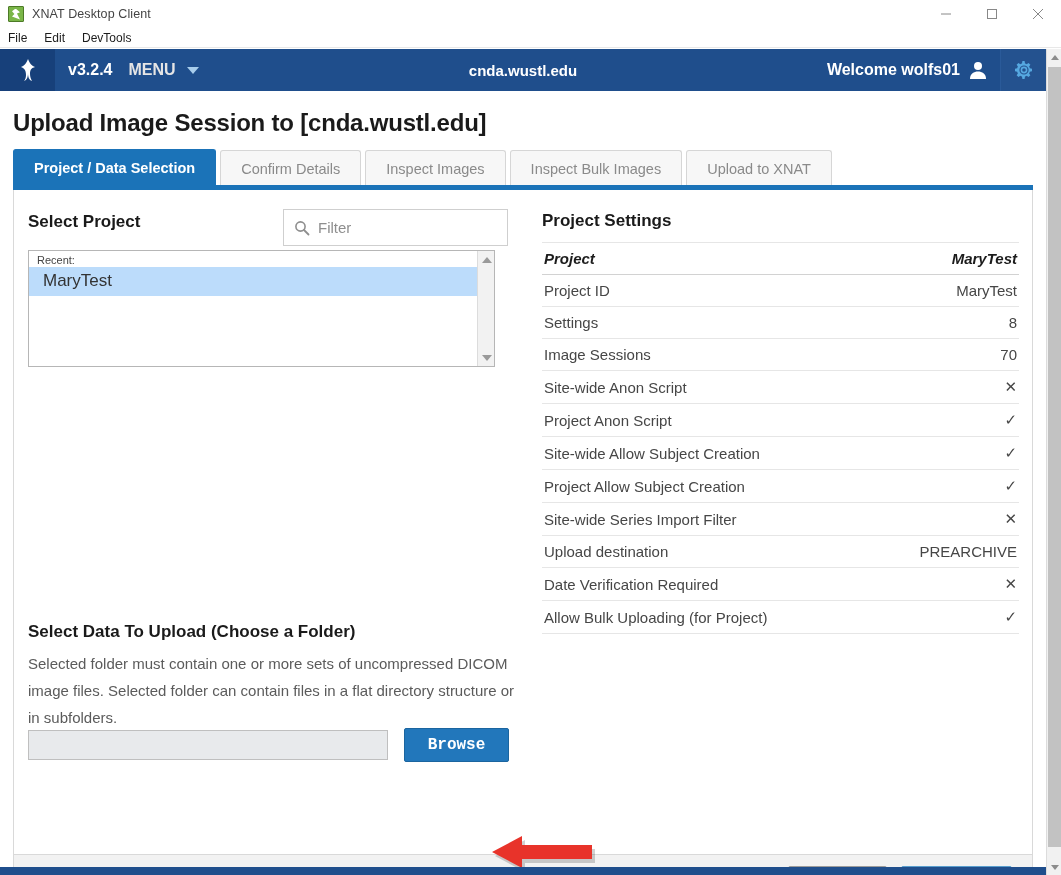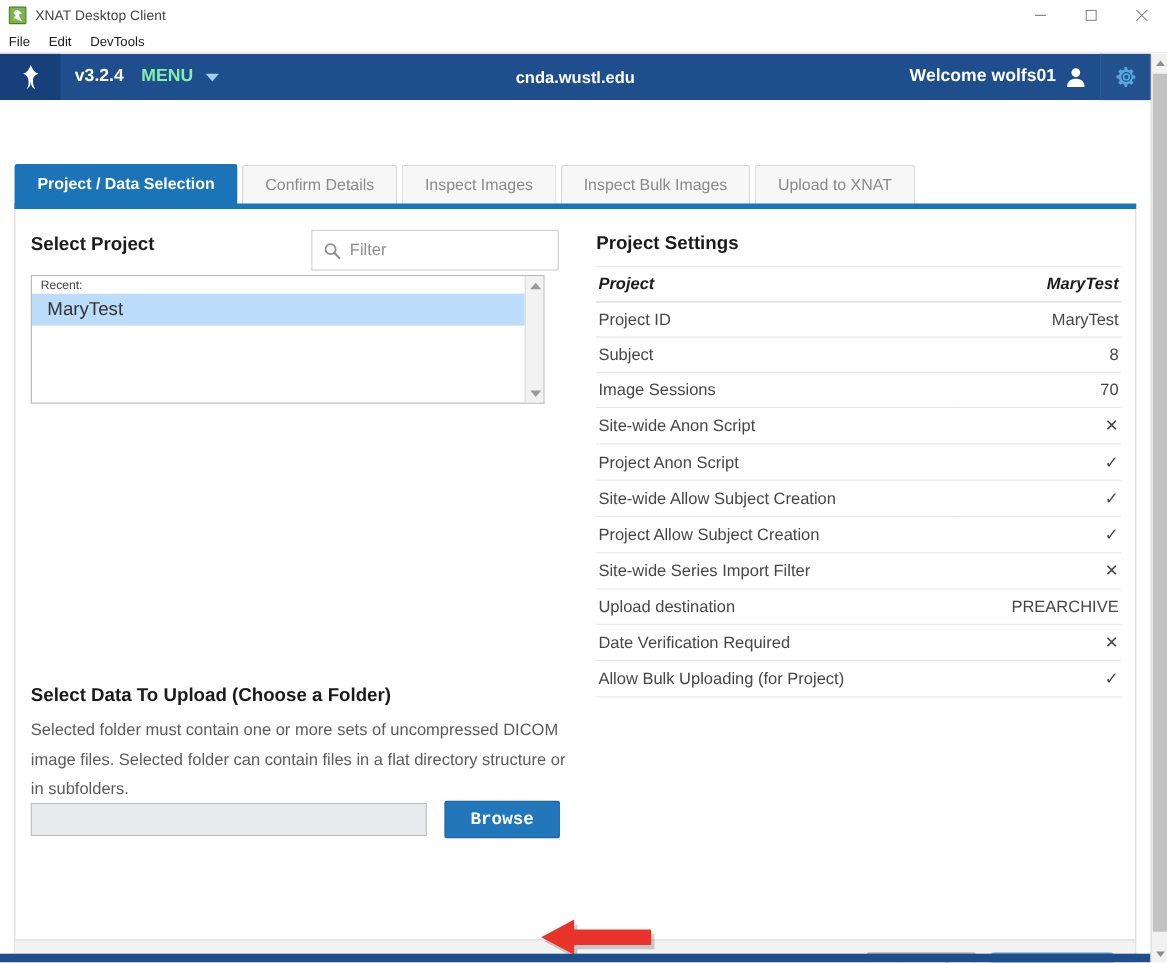--- a/index.html
+++ b/index.html
@@ -44,21 +44,21 @@
   .navbar {
     position:absolute; top:49px; left:0; width:1046px; height:42px;
     background:#1f4e8c; display:flex; align-items:center; color:#fff;
   }
   .nav-logo-box{
     width:55px; height:42px; background:#17407a; display:flex; align-items:center; justify-content:center; flex:none;
   }
   .nav-logo-box svg{ display:block; }
   .nav-version{ font-size:16px; font-weight:bold; margin-left:13px; color:#ffffff; }
   .nav-menu{
-    margin-left:16px; font-size:16px; font-weight:bold; color:#86efac; display:flex; align-items:center; gap:11px;
+    margin-left:16px; font-size:16px; font-weight:bold; color:#e5e5e5; display:flex; align-items:center; gap:11px;
   }
   .nav-menu .caret{
     width:0;height:0;border-left:6px solid transparent;border-right:6px solid transparent;border-top:7px solid #a8cdeb;
   }
   .nav-center{
     position:absolute; left:0; right:0; text-align:center; font-size:15px; font-weight:bold; color:#ffffff; pointer-events:none;
   }
   .nav-right{
     margin-left:auto; display:flex; align-items:center; height:42px; position:relative; z-index:2;
   }
@@ -259,20 +259,21 @@
         <svg width="20" height="20" viewBox="0 0 20 20">
           <path fill="#56a8e0" d="M10 6.6a3.4 3.4 0 1 0 0 6.8 3.4 3.4 0 0 0 0-6.8zm0 5.2a1.8 1.8 0 1 1 0-3.6 1.8 1.8 0 0 1 0 3.6z"></path>
           <path fill="#56a8e0" d="M18 11.3v-2.6l-2.2-.4a6 6 0 0 0-.7-1.7l1.3-1.8-1.9-1.9-1.8 1.3a6 6 0 0 0-1.7-.7L10.6 1H8.4l-.4 2.5a6 6 0 0 0-1.7.7L4.5 2.9 2.6 4.8l1.3 1.8a6 6 0 0 0-.7 1.7L1 8.7v2.6l2.2.4a6 6 0 0 0 .7 1.7l-1.3 1.8 1.9 1.9 1.8-1.3a6 6 0 0 0 1.7.7l.4 2.5h2.2l.4-2.5a6 6 0 0 0 1.7-.7l1.8 1.3 1.9-1.9-1.3-1.8a6 6 0 0 0 .7-1.7zM10 14.6a4.6 4.6 0 1 1 0-9.2 4.6 4.6 0 0 1 0 9.2z"></path>
         </svg>
       </div>
     </div>
   </div>
 
   <div class="page">
 
+    <div class="page-title">Upload Image Session to [cnda.wustl.edu]</div>
 
     <div class="tabs">
       <div class="tab active">
         <span>Project / Data Selection</span>
       </div>
       <div class="tab">
         <span>Confirm Details</span>
       </div>
       <div class="tab">
         <span>Inspect Images</span>
@@ -324,21 +325,21 @@
           <tbody>
             <tr class="head">
               <td>Project</td>
               <td class="val">MaryTest</td>
             </tr>
             <tr>
               <td>Project ID</td>
               <td class="val">MaryTest</td>
             </tr>
             <tr>
-              <td>Subject</td>
+              <td>Settings</td>
               <td class="val">8</td>
             </tr>
             <tr>
               <td>Image Sessions</td>
               <td class="val">70</td>
             </tr>
             <tr>
               <td>Site-wide Anon Script</td>
               <td class="val mark-x">✕</td>
             </tr>

